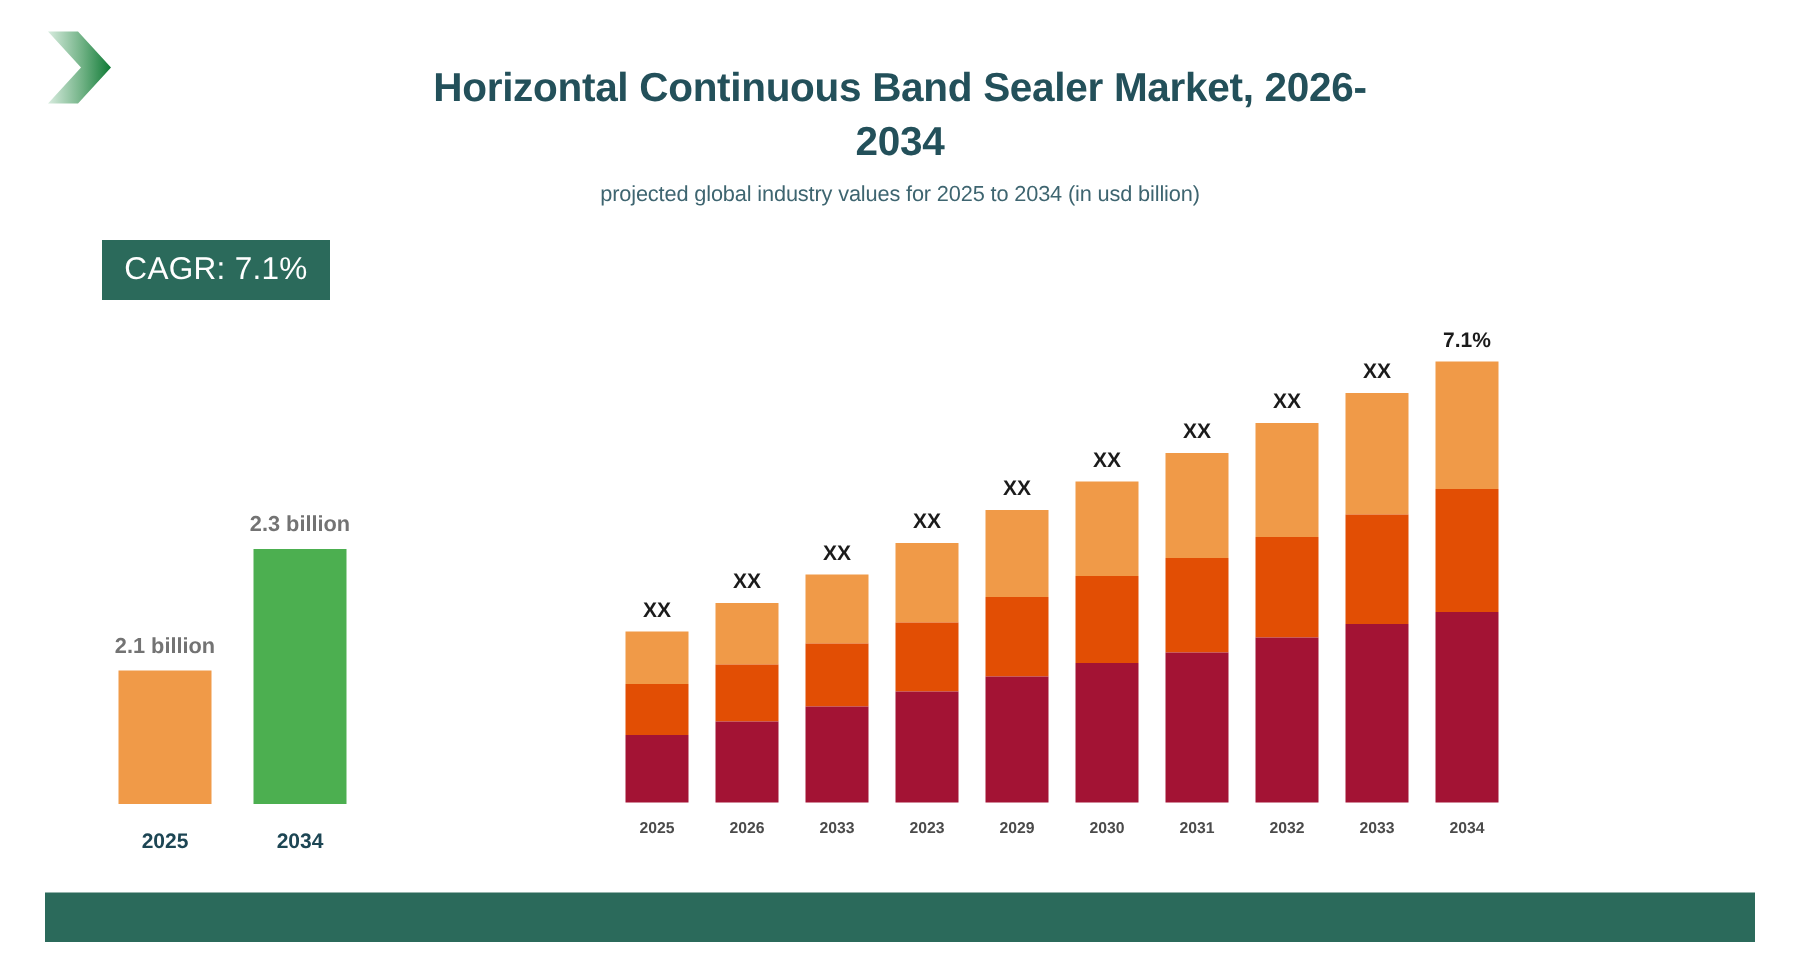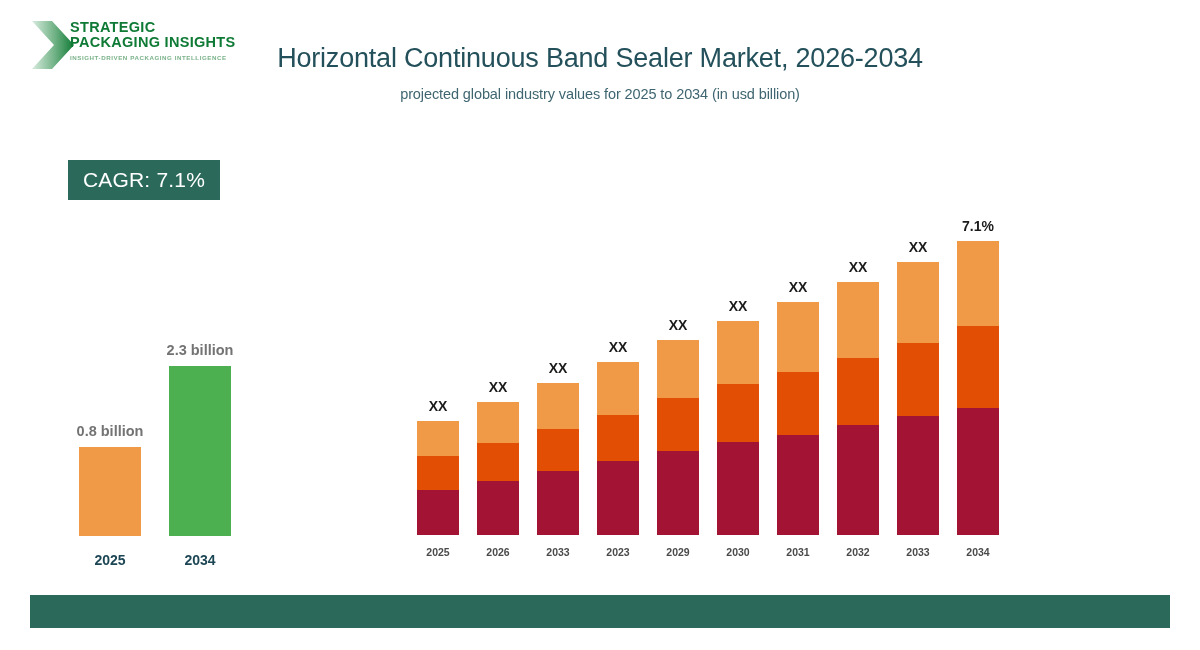--- a/index.html
+++ b/index.html
@@ -56,21 +56,21 @@
   
   #title-wrap {
     position: absolute;
     left: 270px;
     top: 40px;
     width: 660px;
     text-align: center;
   }
   #chart-title {
     font-size: 27px;
-    font-weight: 400;
+    font-weight: 700;
     color: #23505a;
     line-height: 36px;
     letter-spacing: -0.2px;
   }
   #chart-subtitle {
     margin-top: 10px;
     font-size: 14.5px;
     font-weight: 400;
     color: #3e6570;
     letter-spacing: -0.1px;
@@ -209,38 +209,33 @@
   <svg id="logo-mark" viewBox="0 0 46 54" xmlns="http://www.w3.org/2000/svg">
     <defs>
       <linearGradient id="chevGrad" x1="0" y1="0" x2="1" y2="0">
         <stop offset="0%" stop-color="#d8ecdf"></stop>
         <stop offset="55%" stop-color="#6fb184"></stop>
         <stop offset="100%" stop-color="#0f7a35"></stop>
       </linearGradient>
     </defs>
     <path d="M2 3 L22 3 L44 27 L22 51 L2 51 L24 27 Z" fill="url(#chevGrad)"></path>
   </svg>
-  <div id="logo-text">
-    <div class="logo-line">STRATEGIC</div>
-    <div class="logo-line">PACKAGING INSIGHTS</div>
-    <div id="logo-tagline">INSIGHT-DRIVEN PACKAGING INTELLIGENCE</div>
-  </div>
 </div>
 
 <div id="title-wrap">
   <div id="chart-title">Horizontal Continuous Band Sealer Market, 2026-2034</div>
   <div id="chart-subtitle">projected global industry values for 2025 to 2034 (in usd billion)</div>
 </div>
 
 <div id="cagr-badge">CAGR: 7.1%</div>
 
 <div id="compare-panel">
     <div class="cmp-col" id="cmp-col-0">
       <div class="cmp-bar" style="height: 89px; background: rgb(240, 154, 72);"></div>
-      <div class="cmp-value" style="bottom: 131px;">0.8 billion</div>
+      <div class="cmp-value" style="bottom: 131px;">2.1 billion</div>
       <div class="cmp-year">2025</div>
     </div>
     <div class="cmp-col" id="cmp-col-1">
       <div class="cmp-bar" style="height: 170px; background: rgb(76, 175, 80);"></div>
       <div class="cmp-value" style="bottom: 212px;">2.3 billion</div>
       <div class="cmp-year">2034</div>
     </div>
   </div>
 
 <div id="stacked-chart">

